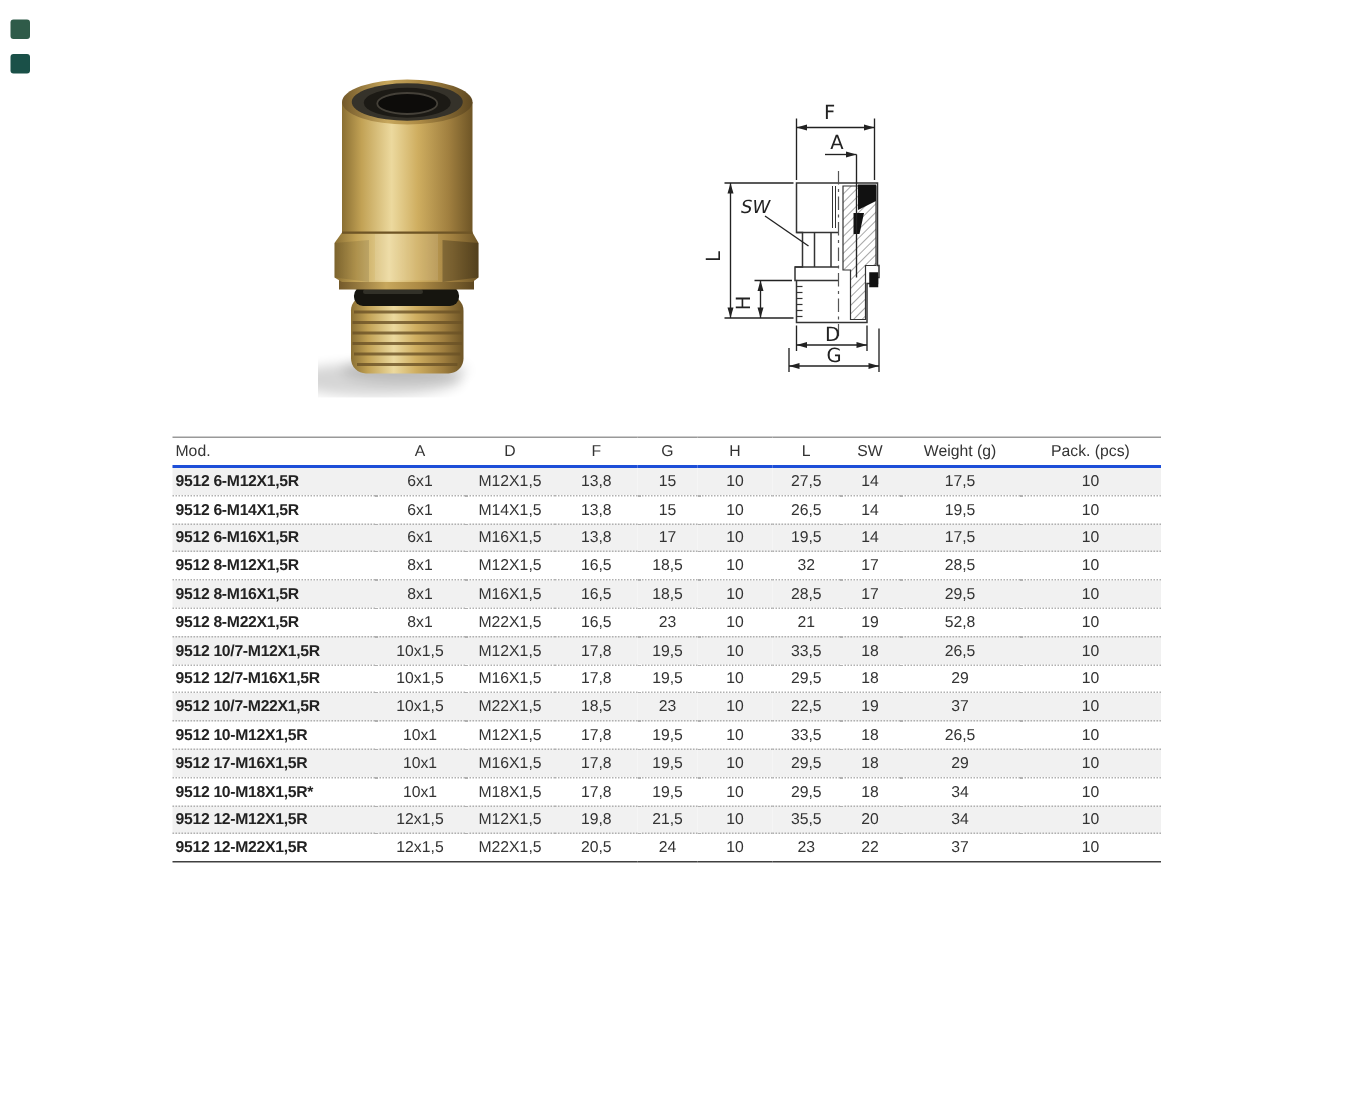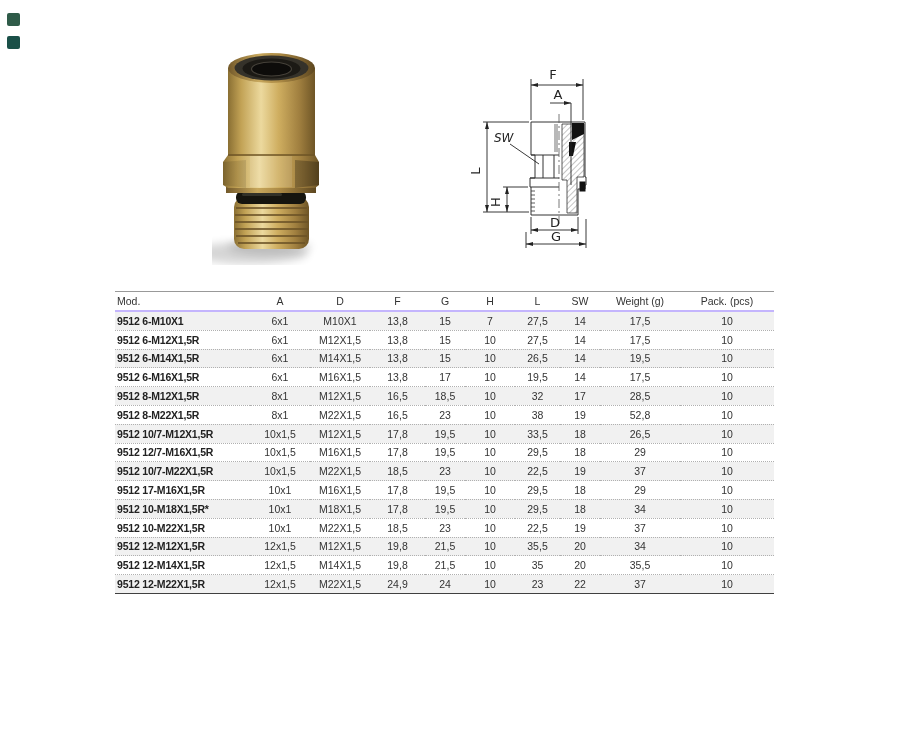--- a/index.html
+++ b/index.html
@@ -16,21 +16,21 @@
 
   
   .diagram-wrap{position:absolute;left:458px;top:52px;width:198px;height:218px;}
   .dim-label{font-family:"DejaVu Sans",sans-serif;font-size:13px;fill:#222;}
   .dim-label-sw{font-family:"DejaVu Sans",sans-serif;font-size:12px;font-style:italic;fill:#222;}
 
   
   .spec-table{position:absolute;left:115px;top:291px;width:659px;border-collapse:collapse;
               table-layout:fixed;font-size:10.5px;color:#333;}
   .spec-table th{font-weight:normal;height:18px;padding:0;text-align:center;color:#333;
-                 border-top:1px solid #999;border-bottom:2px solid #c4b5fd;}
+                 border-top:1px solid #999;border-bottom:2px solid #1d4ed8;}
   .spec-table th.col-mod{text-align:left;padding-left:2px;}
   .spec-table td{height:17.8px;padding:0;text-align:center;border-bottom:1px dotted #b0b0b0;}
   .spec-table td.mod{text-align:left;font-weight:bold;padding-left:2px;color:#222;letter-spacing:-0.2px;}
   .spec-table tbody tr:nth-child(odd){background:#f1f1f1;}
   .spec-table tbody tr:last-child td{border-bottom:1px solid #404040;}
 </style>
 </head>
 <body>
 
 <div class="page">
@@ -194,32 +194,20 @@
           <th>G</th>
           <th>H</th>
           <th>L</th>
           <th>SW</th>
           <th>Weight (g)</th>
           <th>Pack. (pcs)</th>
         </tr>
       </thead>
     <tbody id="table-body">
         <tr>
-          <td class="mod">9512 6-M10X1</td>
-          <td>6x1</td>
-          <td>M10X1</td>
-          <td>13,8</td>
-          <td>15</td>
-          <td>7</td>
-          <td>27,5</td>
-          <td>14</td>
-          <td>17,5</td>
-          <td>10</td>
-        </tr>
-        <tr>
           <td class="mod">9512 6-M12X1,5R</td>
           <td>6x1</td>
           <td>M12X1,5</td>
           <td>13,8</td>
           <td>15</td>
           <td>10</td>
           <td>27,5</td>
           <td>14</td>
           <td>17,5</td>
           <td>10</td>
@@ -254,27 +242,39 @@
           <td>M12X1,5</td>
           <td>16,5</td>
           <td>18,5</td>
           <td>10</td>
           <td>32</td>
           <td>17</td>
           <td>28,5</td>
           <td>10</td>
         </tr>
         <tr>
+          <td class="mod">9512 8-M16X1,5R</td>
+          <td>8x1</td>
+          <td>M16X1,5</td>
+          <td>16,5</td>
+          <td>18,5</td>
+          <td>10</td>
+          <td>28,5</td>
+          <td>17</td>
+          <td>29,5</td>
+          <td>10</td>
+        </tr>
+        <tr>
           <td class="mod">9512 8-M22X1,5R</td>
           <td>8x1</td>
           <td>M22X1,5</td>
           <td>16,5</td>
           <td>23</td>
           <td>10</td>
-          <td>38</td>
+          <td>21</td>
           <td>19</td>
           <td>52,8</td>
           <td>10</td>
         </tr>
         <tr>
           <td class="mod">9512 10/7-M12X1,5R</td>
           <td>10x1,5</td>
           <td>M12X1,5</td>
           <td>17,8</td>
           <td>19,5</td>
@@ -302,20 +302,32 @@
           <td>M22X1,5</td>
           <td>18,5</td>
           <td>23</td>
           <td>10</td>
           <td>22,5</td>
           <td>19</td>
           <td>37</td>
           <td>10</td>
         </tr>
         <tr>
+          <td class="mod">9512 10-M12X1,5R</td>
+          <td>10x1</td>
+          <td>M12X1,5</td>
+          <td>17,8</td>
+          <td>19,5</td>
+          <td>10</td>
+          <td>33,5</td>
+          <td>18</td>
+          <td>26,5</td>
+          <td>10</td>
+        </tr>
+        <tr>
           <td class="mod">9512 17-M16X1,5R</td>
           <td>10x1</td>
           <td>M16X1,5</td>
           <td>17,8</td>
           <td>19,5</td>
           <td>10</td>
           <td>29,5</td>
           <td>18</td>
           <td>29</td>
           <td>10</td>
@@ -326,60 +338,36 @@
           <td>M18X1,5</td>
           <td>17,8</td>
           <td>19,5</td>
           <td>10</td>
           <td>29,5</td>
           <td>18</td>
           <td>34</td>
           <td>10</td>
         </tr>
         <tr>
-          <td class="mod">9512 10-M22X1,5R</td>
-          <td>10x1</td>
-          <td>M22X1,5</td>
-          <td>18,5</td>
-          <td>23</td>
-          <td>10</td>
-          <td>22,5</td>
-          <td>19</td>
-          <td>37</td>
-          <td>10</td>
-        </tr>
-        <tr>
           <td class="mod">9512 12-M12X1,5R</td>
           <td>12x1,5</td>
           <td>M12X1,5</td>
           <td>19,8</td>
           <td>21,5</td>
           <td>10</td>
           <td>35,5</td>
           <td>20</td>
           <td>34</td>
           <td>10</td>
         </tr>
         <tr>
-          <td class="mod">9512 12-M14X1,5R</td>
-          <td>12x1,5</td>
-          <td>M14X1,5</td>
-          <td>19,8</td>
-          <td>21,5</td>
-          <td>10</td>
-          <td>35</td>
-          <td>20</td>
-          <td>35,5</td>
-          <td>10</td>
-        </tr>
-        <tr>
           <td class="mod">9512 12-M22X1,5R</td>
           <td>12x1,5</td>
           <td>M22X1,5</td>
-          <td>24,9</td>
+          <td>20,5</td>
           <td>24</td>
           <td>10</td>
           <td>23</td>
           <td>22</td>
           <td>37</td>
           <td>10</td>
         </tr>
       </tbody>
   </table>
 

